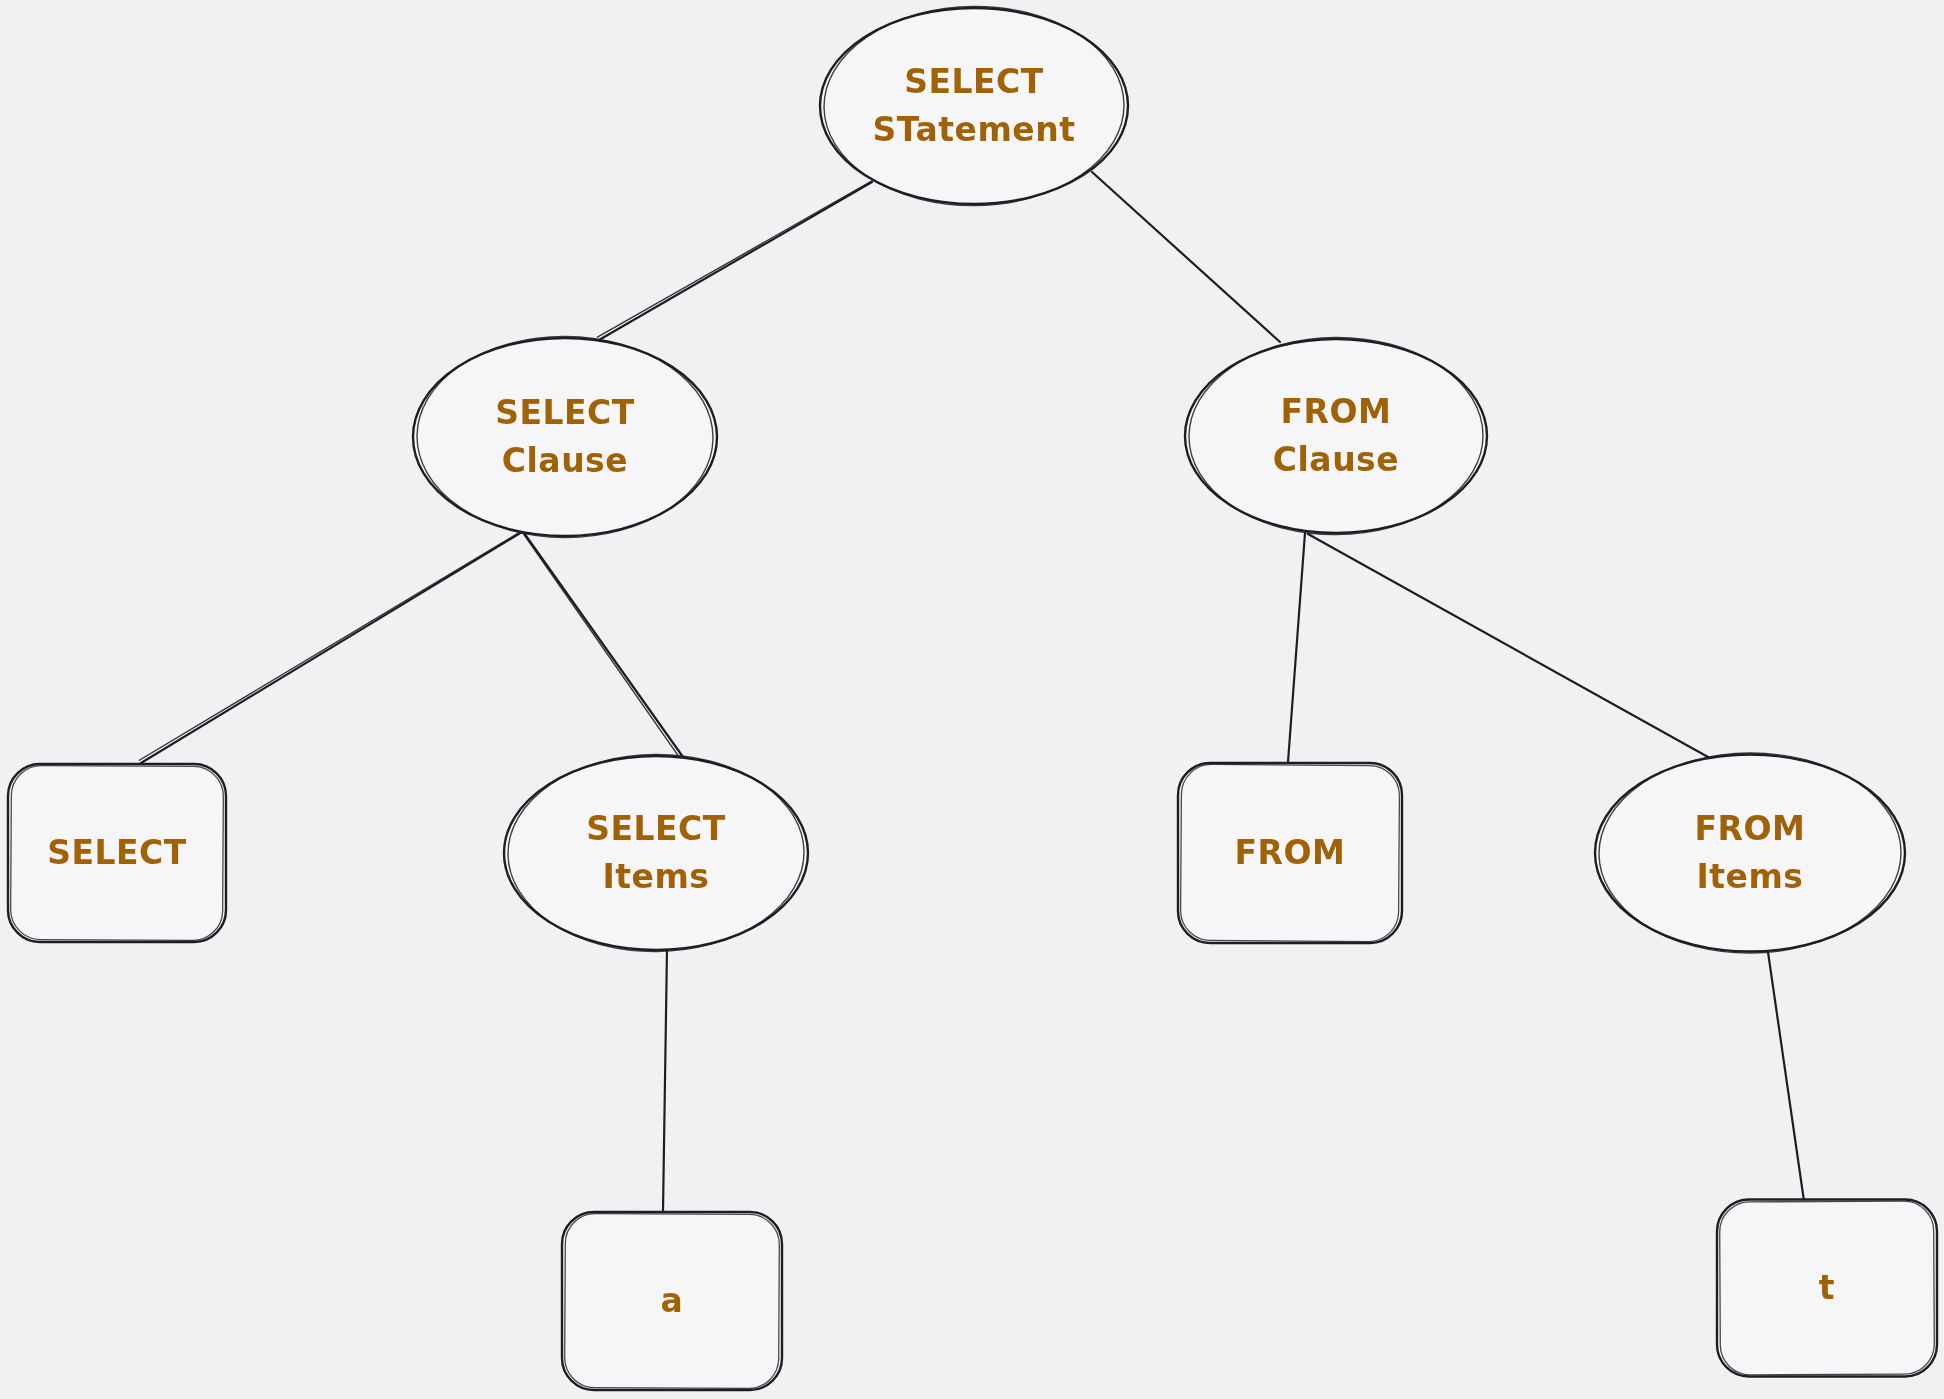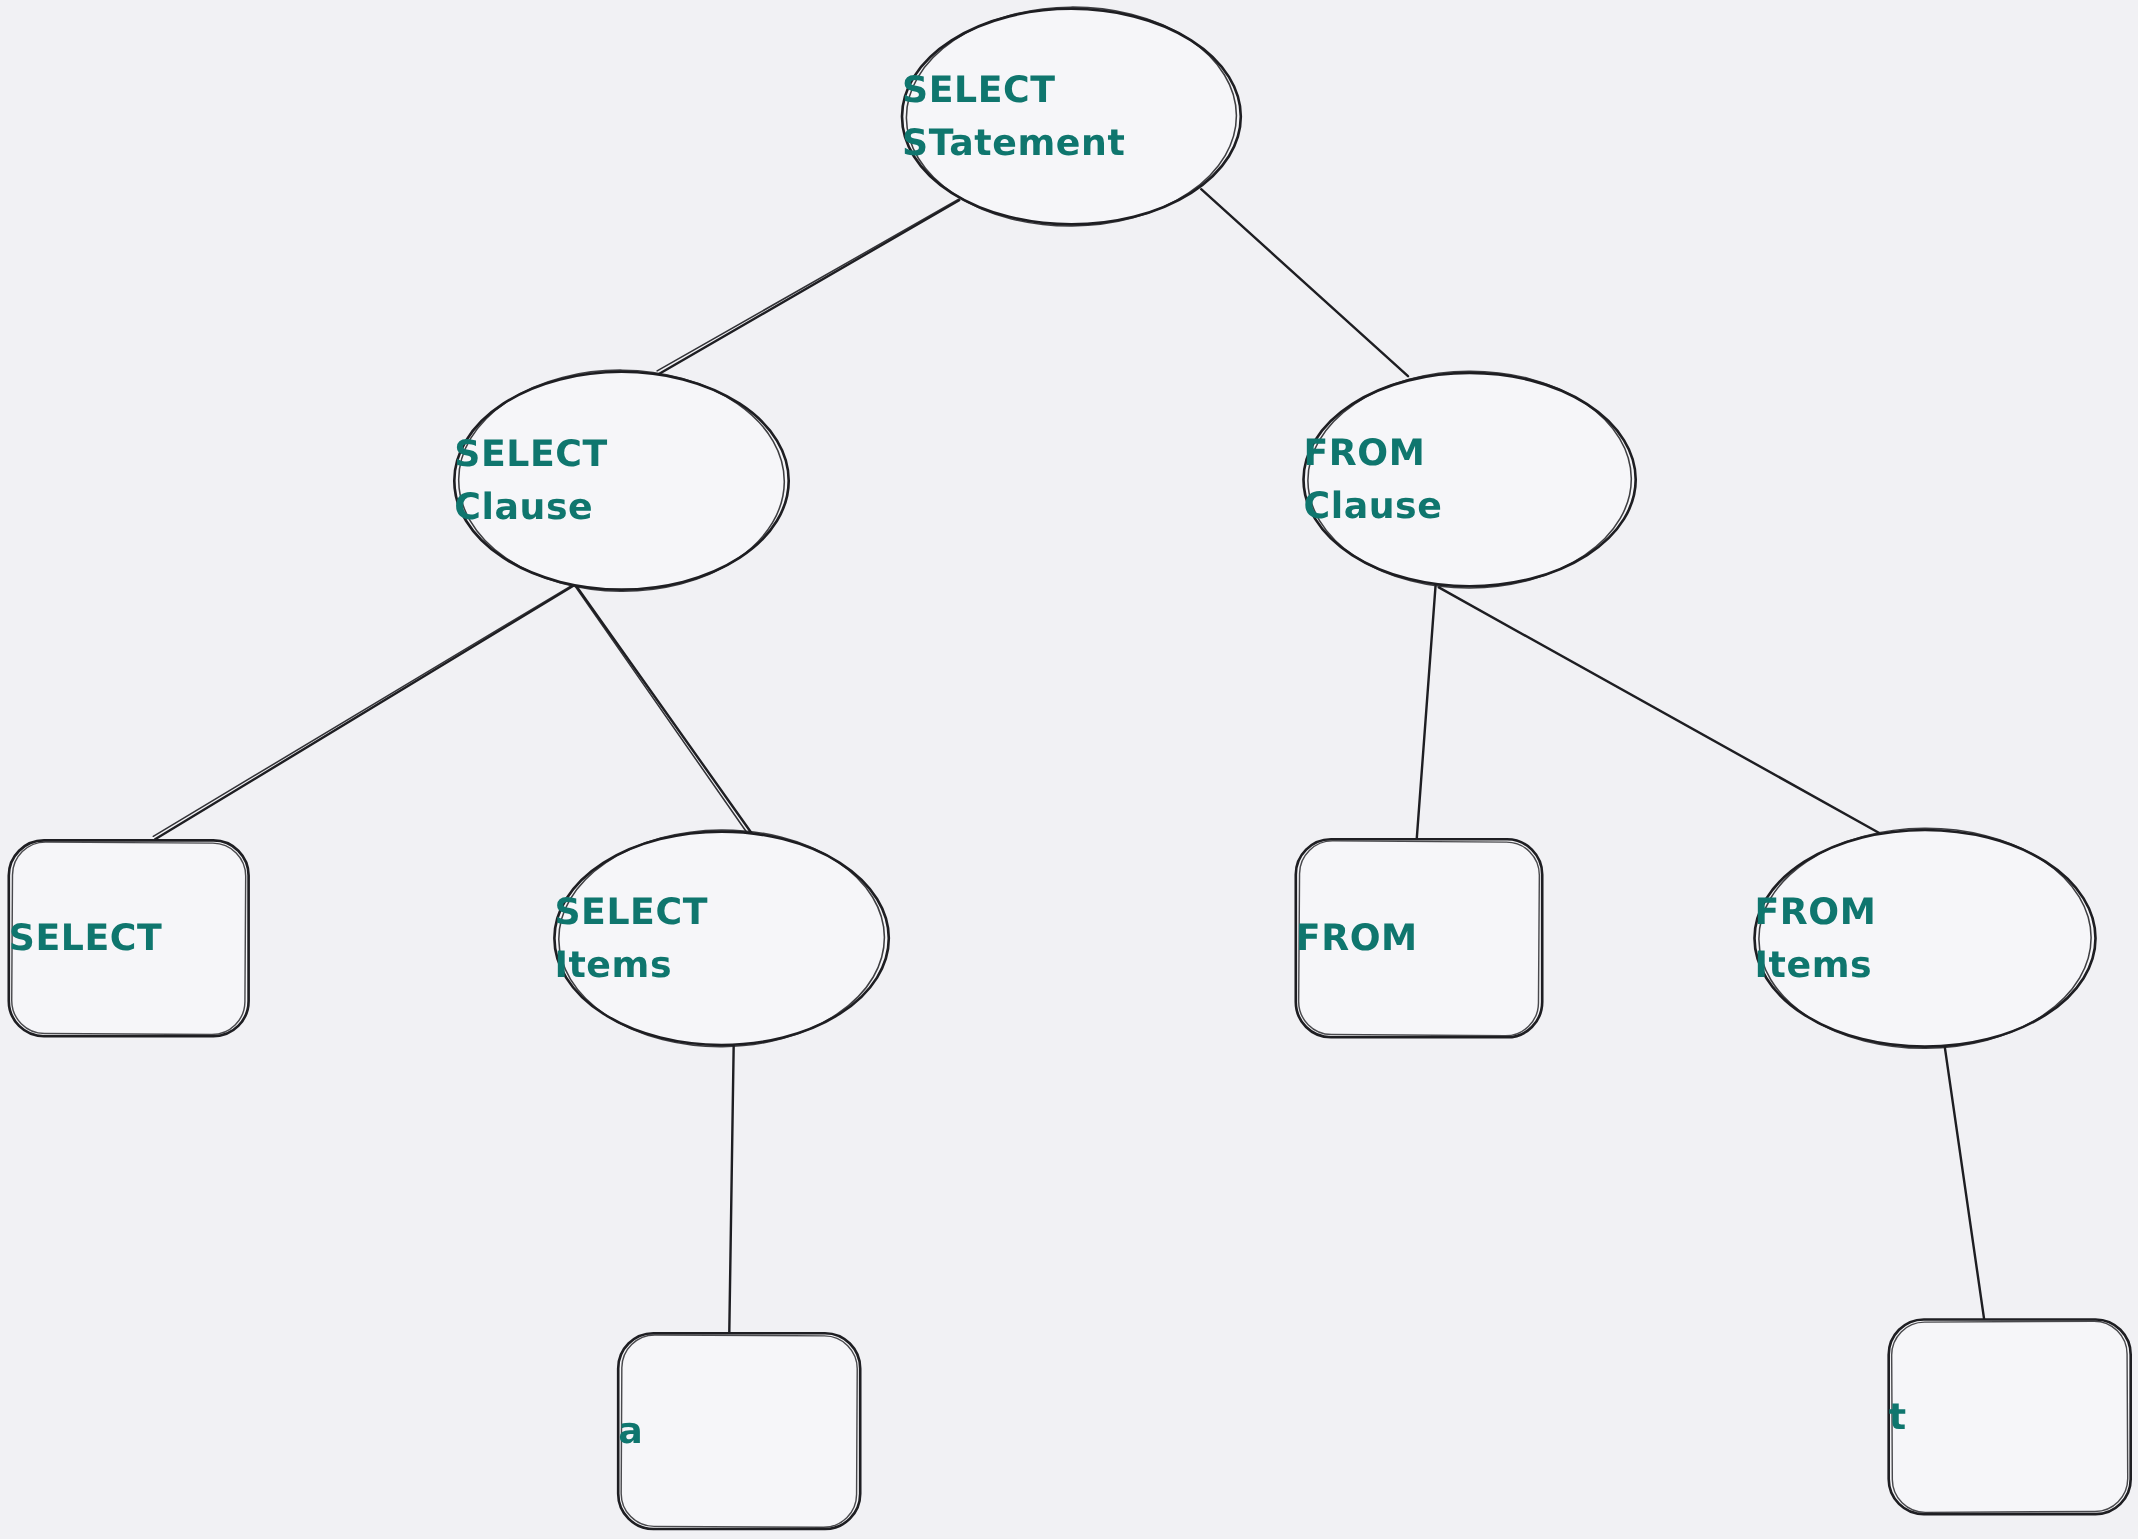--- a/index.html
+++ b/index.html
@@ -17,24 +17,24 @@
   }
   .stage svg {
     position: absolute;
     left: 0;
     top: 0;
   }
   .node-label {
     position: absolute;
     display: flex;
     flex-direction: column;
-    align-items: flex-start;
+    align-items: center;
     justify-content: center;
     text-align: center;
-    color: #0f766e;
+    color: #a16207;
     font-weight: 700;
     font-size: 33px;
     line-height: 1.45;
     letter-spacing: 0.5px;
     pointer-events: none;
     user-select: none;
   }
   .node-label .label-line {
     white-space: nowrap;
   }

